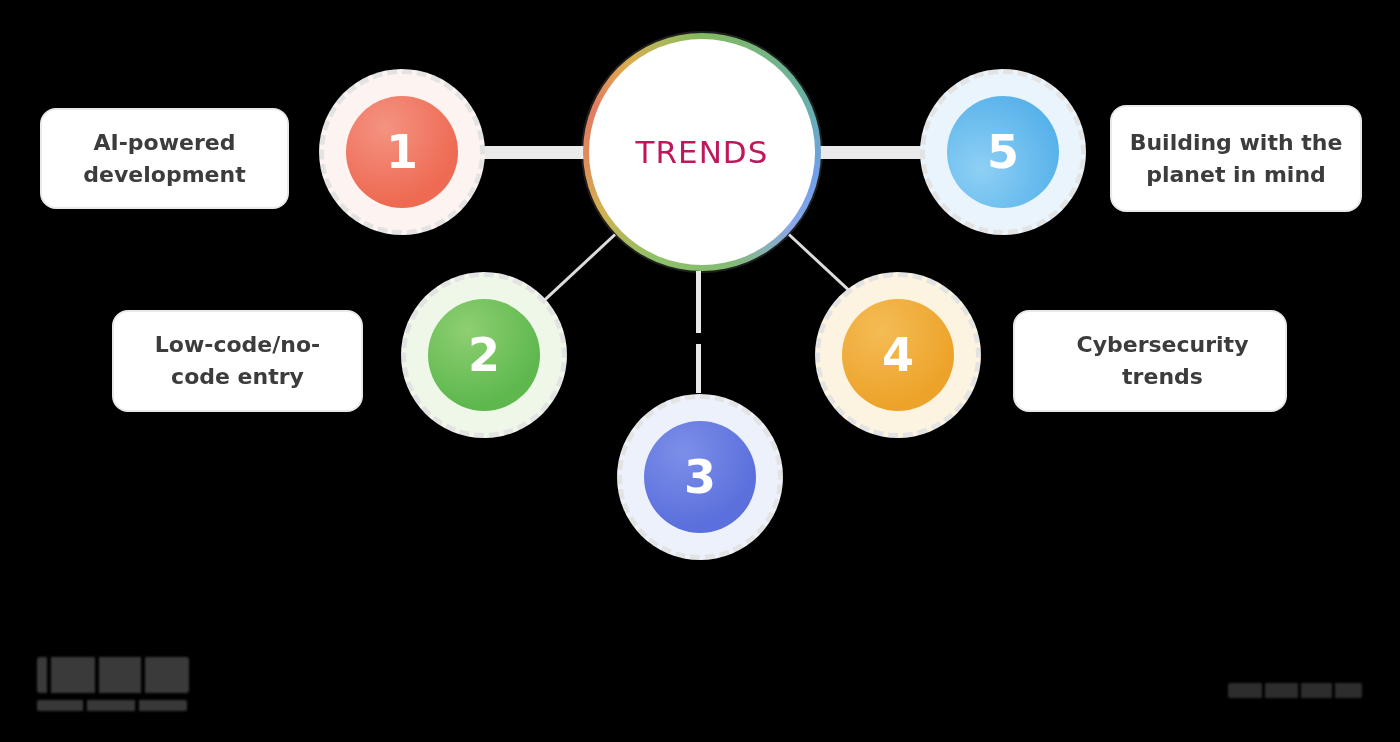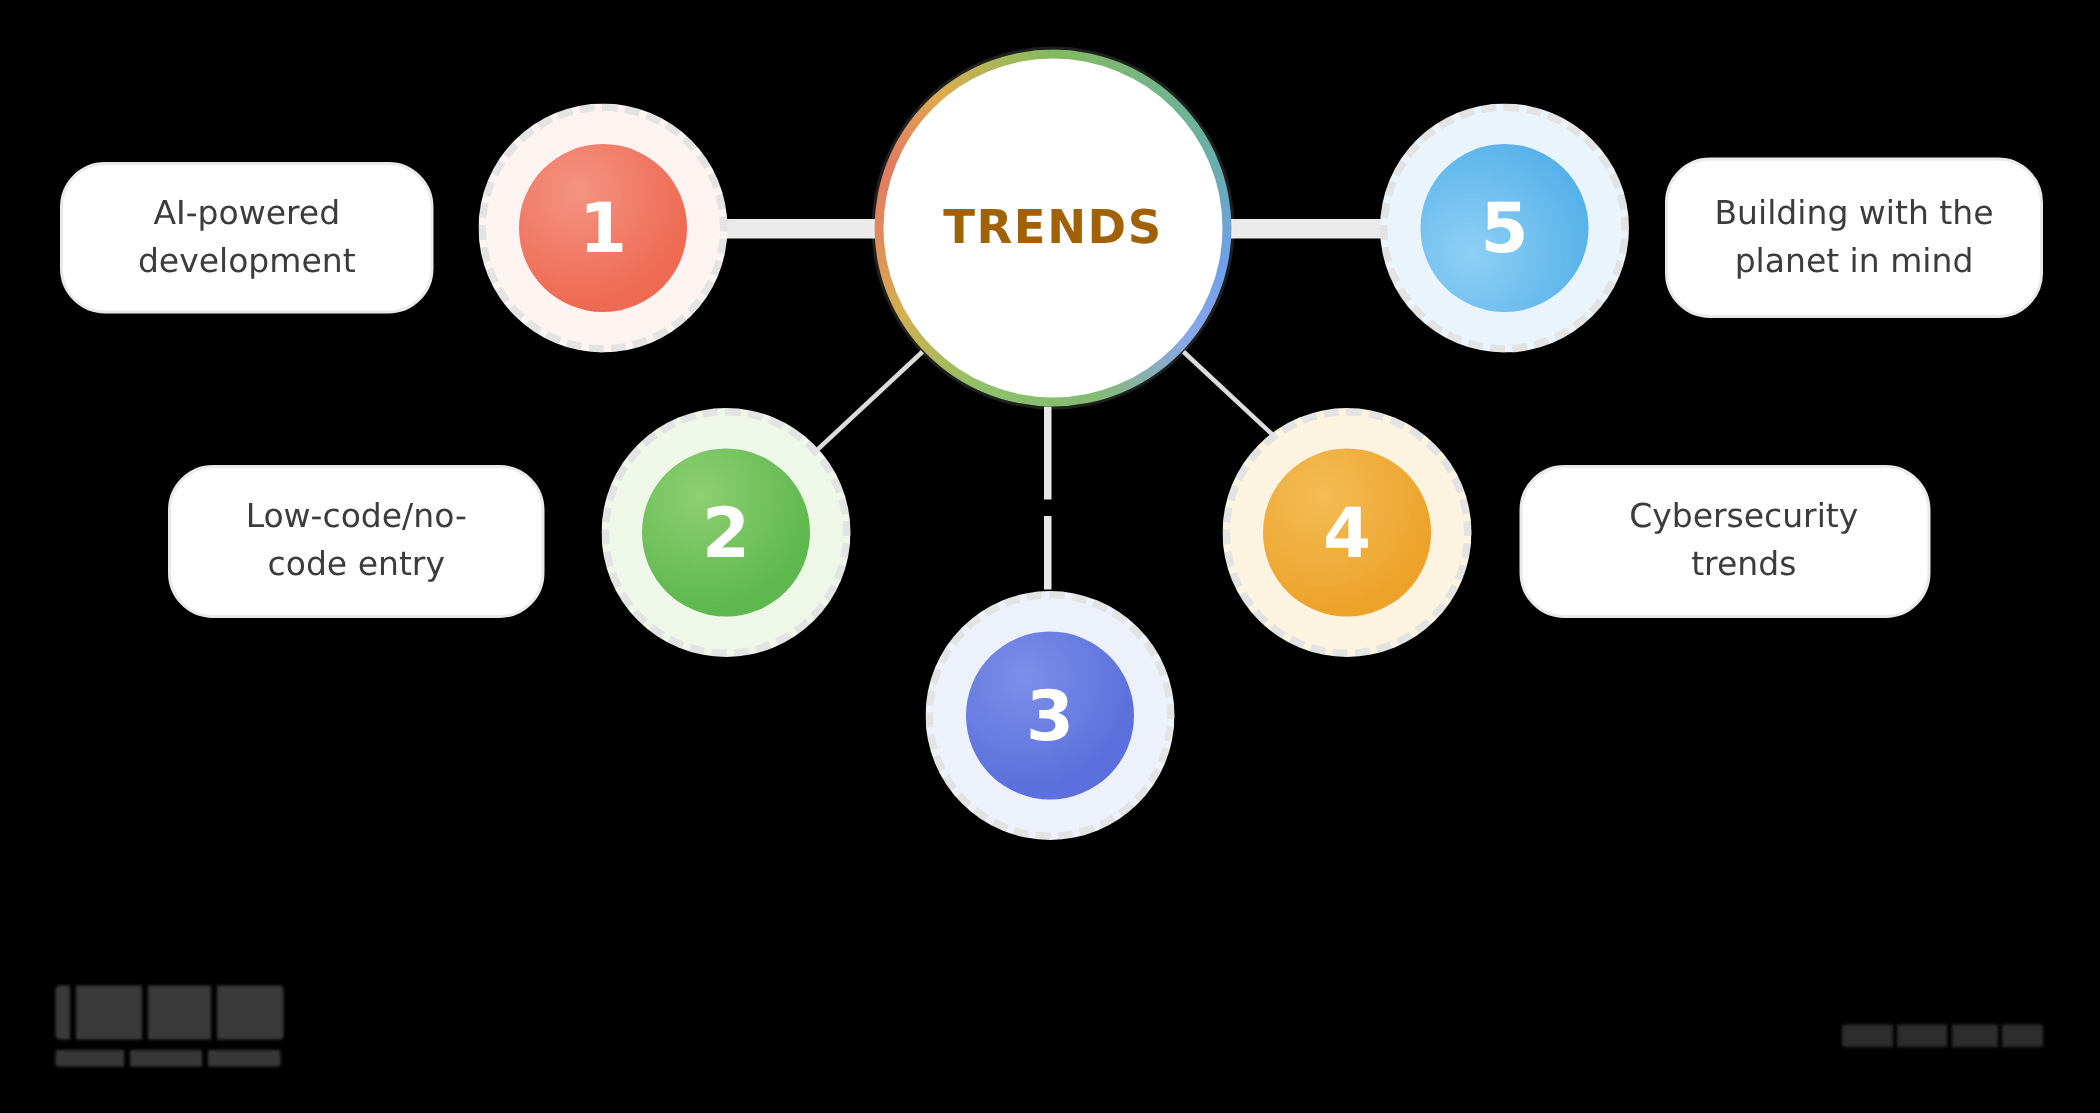--- a/index.html
+++ b/index.html
@@ -14,21 +14,21 @@
       #82ba5e 0deg,#68b0a8 65deg,#6f9fe8 100deg,#8aa7ea 130deg,#84bb74 165deg,
       #8ec168 205deg,#d2b050 240deg,#e08a5c 268deg,#e27b62 292deg,#ddab4e 320deg,
       #a8b85a 342deg,#82ba5e 360deg);
     box-shadow:0 0 0 2px rgba(255,255,255,0.12);
   }
   .center-inner{
     position:absolute;inset:6px;border-radius:50%;background:#fff;
     display:flex;align-items:center;justify-content:center;
   }
   .center-title{
-    font-size:31px;font-weight:700;letter-spacing:1px;color:#a16207;
+    font-size:31px;font-weight:400;letter-spacing:1px;color:#be185d;
   }
   
   .ring{
     position:absolute;width:166px;height:166px;border-radius:50%;
     border:5px dashed #e3e3e3;box-sizing:border-box;
   }
   .circle{
     position:absolute;left:50%;top:50%;transform:translate(-50%,-50%);
     width:112px;height:112px;border-radius:50%;
     display:flex;align-items:center;justify-content:center;
@@ -39,23 +39,23 @@
   .ring3{left:617px;top:394px;background:#ecf1fb;}
   .ring4{left:815px;top:272px;background:#fcf3e0;}
   .ring5{left:920px;top:69px;background:#eaf4fc;}
   .c1{background:radial-gradient(circle at 35% 28%,#f49382 0%,#ee6a52 70%);}
   .c2{background:radial-gradient(circle at 35% 28%,#8ecf72 0%,#5eb84e 70%);}
   .c3{background:radial-gradient(circle at 35% 28%,#7c8fe8 0%,#5b6fdd 70%);}
   .c4{background:radial-gradient(circle at 35% 28%,#f4bc55 0%,#eda32a 70%);}
   .c5{background:radial-gradient(circle at 30% 65%,#8ed0f5 0%,#58b2ea 75%);}
   
   .label-box{
-    position:absolute;background:#fff;border:2px solid #e9e9e9;border-radius:30px;
+    position:absolute;background:#fff;border:2px solid #e9e9e9;border-radius:16px;
     display:flex;align-items:center;justify-content:center;text-align:center;
-    color:#3c3c3c;font-size:22px;font-weight:400;line-height:32px;
+    color:#3c3c3c;font-size:22px;font-weight:700;line-height:32px;
   }
   .label-box span{display:block;}
   .b1{left:40px;top:108px;width:245px;height:97px;}
   .b1 span{max-width:210px;}
   .b2{left:112px;top:310px;width:247px;height:98px;}
   .b2 span{max-width:175px;}
   .b3{left:578px;top:595px;width:242px;height:91px;}
   .b3 span{max-width:205px;}
   .b4{left:1013px;top:310px;width:245px;height:98px;padding-left:25px;}
   .b4 span{max-width:180px;}

